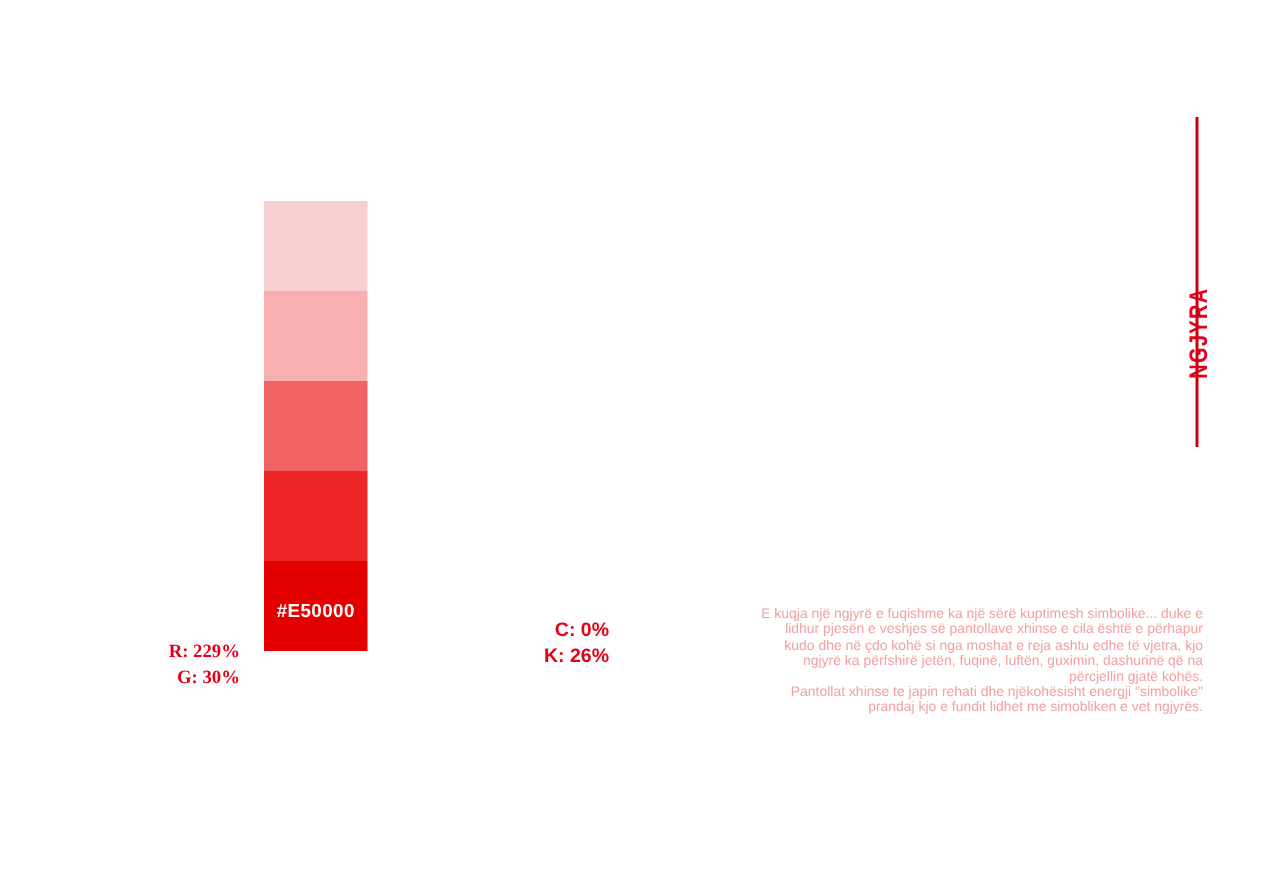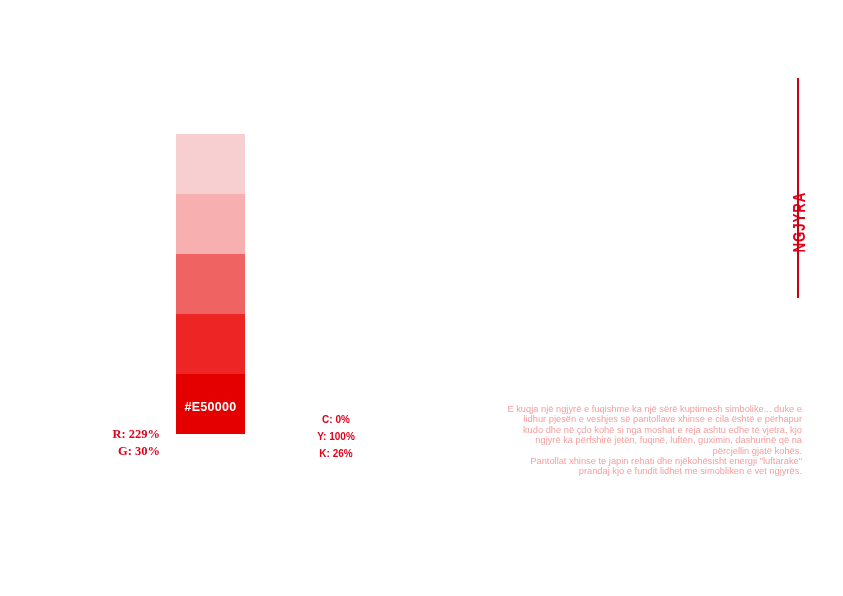--- a/index.html
+++ b/index.html
@@ -96,23 +96,23 @@
     font-family: Liberation Serif, serif;
   }
   .rgb-values div { white-space: nowrap; }
 
   
   .cmyk-values {
     position: absolute;
     left: 266px;
     top: 411px;
     width: 140px;
-    text-align: center;
+    text-align: right;
     color: #e2001a;
-    font-size: 10px;
+    font-size: 13px;
     font-weight: bold;
     line-height: 17px;
   }
   .cmyk-values div { white-space: nowrap; }
 
   
   .description {
     position: absolute;
     left: 506px;
     top: 404px;
@@ -146,22 +146,21 @@
     </div>
   </div>
 
   <div class="rgb-values" style="color: rgb(226, 0, 26);">
     <div>R: 229%</div>
     <div>G: 30%</div>
   </div>
 
   <div class="cmyk-values" style="color: rgb(226, 0, 26);">
     <div>C: 0%</div>
-    <div>Y: 100%</div>
     <div>K: 26%</div>
   </div>
 
   <div class="description" style="color: rgb(244, 160, 160);">
     <p>E kuqja një ngjyrë e fuqishme ka një sërë kuptimesh simbolike... duke e lidhur pjesën e veshjes së pantollave xhinse e cila është e përhapur kudo dhe në çdo kohë si nga moshat e reja ashtu edhe të vjetra, kjo ngjyrë ka përfshirë jetën, fuqinë, luftën, guximin, dashurinë që na përcjellin gjatë kohës.</p>
-    <p>Pantollat xhinse te japin rehati dhe njëkohësisht energji "luftarake" prandaj kjo e fundit lidhet me simobliken e vet ngjyrës.</p>
+    <p>Pantollat xhinse te japin rehati dhe njëkohësisht energji "simbolike" prandaj kjo e fundit lidhet me simobliken e vet ngjyrës.</p>
   </div>
 
 </div>
 
 </body></html>

